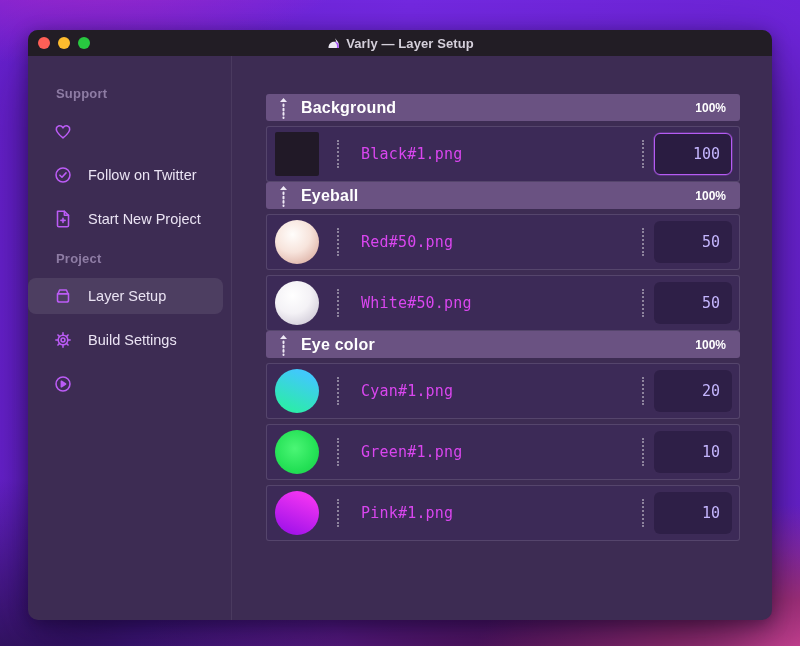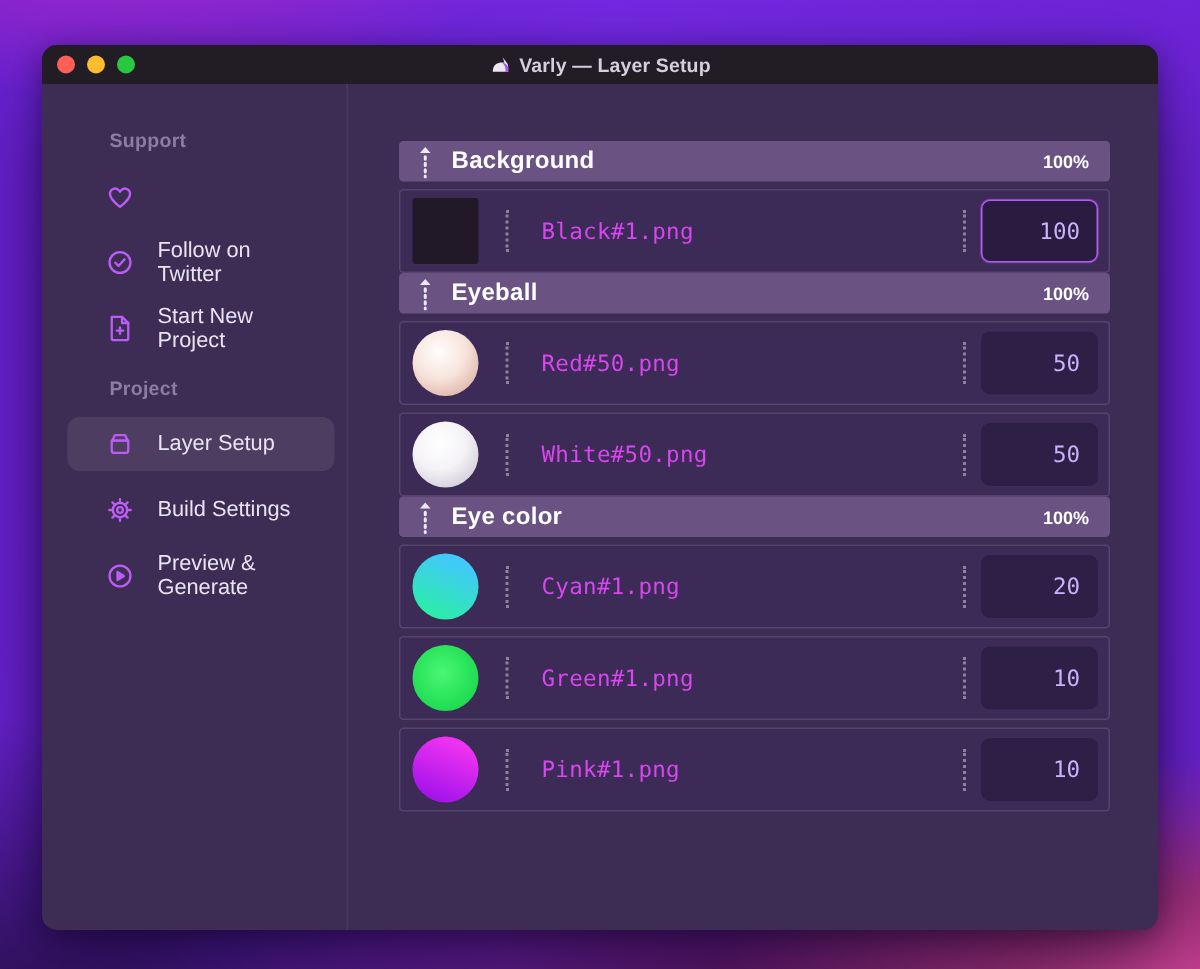--- a/index.html
+++ b/index.html
@@ -29,21 +29,21 @@
   .light { width:12px; height:12px; border-radius:50%; cursor:default; }
   .wintitle {
     position:absolute; left:0; right:0; text-align:center;
     font-size:13px; font-weight:700; color:#d4cfda; letter-spacing:.1px;
     display:flex; align-items:center; justify-content:center; gap:5px; pointer-events:none;
   }
   .winbody { display:flex; height:564px; }
 
   
   .sidebar {
-    width:204px; flex:0 0 204px; padding:30px 8px 0 17px;
+    width:204px; flex:0 0 204px; padding:30px 8px 0 0;
     border-right:1px solid rgba(255,255,255,.07);
   }
   .section-label {
     font-size:13px; font-weight:700; color:#8e7ca4;
     margin:14px 0 12px 28px; letter-spacing:.2px;
   }
   .section-label.first { margin-top:0; }
   .side-item {
     display:flex; align-items:center; height:36px; margin-bottom:8px;
     padding:0 12px 0 24px; border-radius:8px; cursor:pointer;
@@ -164,21 +164,20 @@
             </span>
             <span>Build Settings</span>
           </div>
           <div class="side-item">
             <span class="side-icon">
               <svg viewBox="0 0 24 24" fill="none" stroke="currentColor" stroke-width="1.7" stroke-linecap="round" stroke-linejoin="round">
                 <circle cx="12" cy="12" r="7.6"></circle>
                 <path d="M10.2 9l4.6 3-4.6 3z" fill="currentColor"></path>
               </svg>
             </span>
-            <span>Preview &amp; Generate</span>
           </div>
         </nav>
       <main class="main">
         <div id="groups">
             <section class="group">
               <div class="group-header">
                 <span class="drag-handle">
                   <svg width="9" height="22" viewBox="0 0 9 22">
                     <path d="M4.5 1 8 5H1z" fill="#efe9f6"></path>
                     <line x1="4.5" y1="7.5" x2="4.5" y2="21" stroke="#efe9f6" stroke-width="2" stroke-dasharray="1.6 2.7" stroke-linecap="round"></line>

